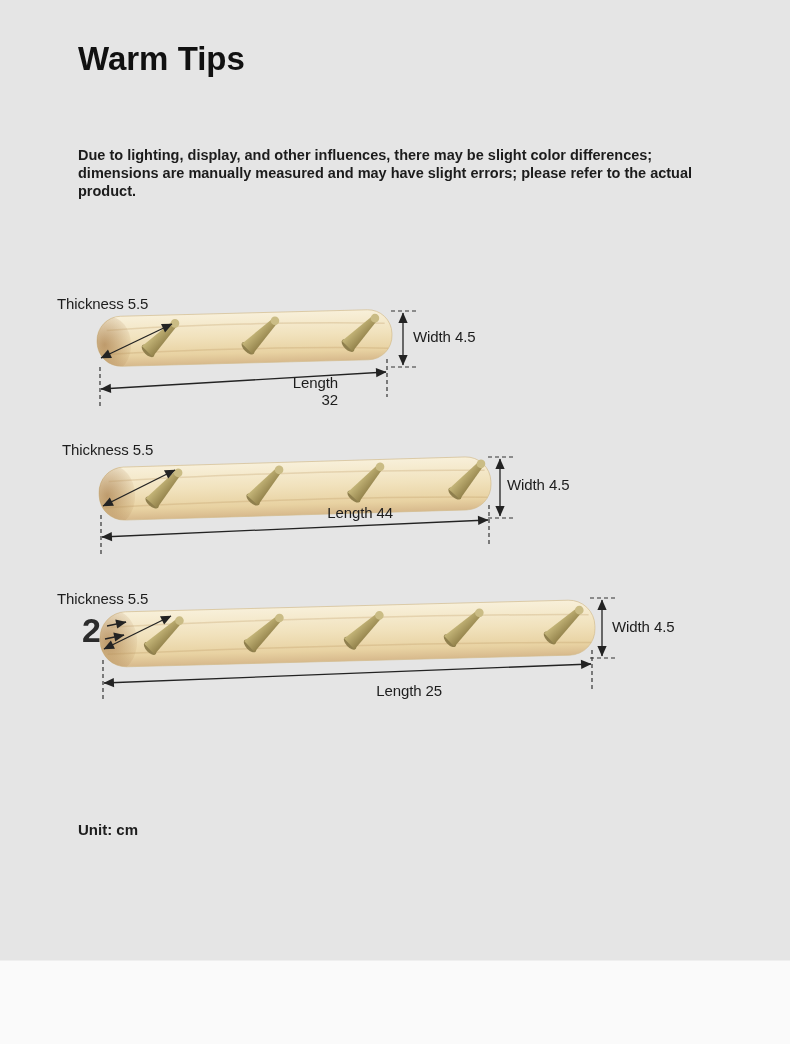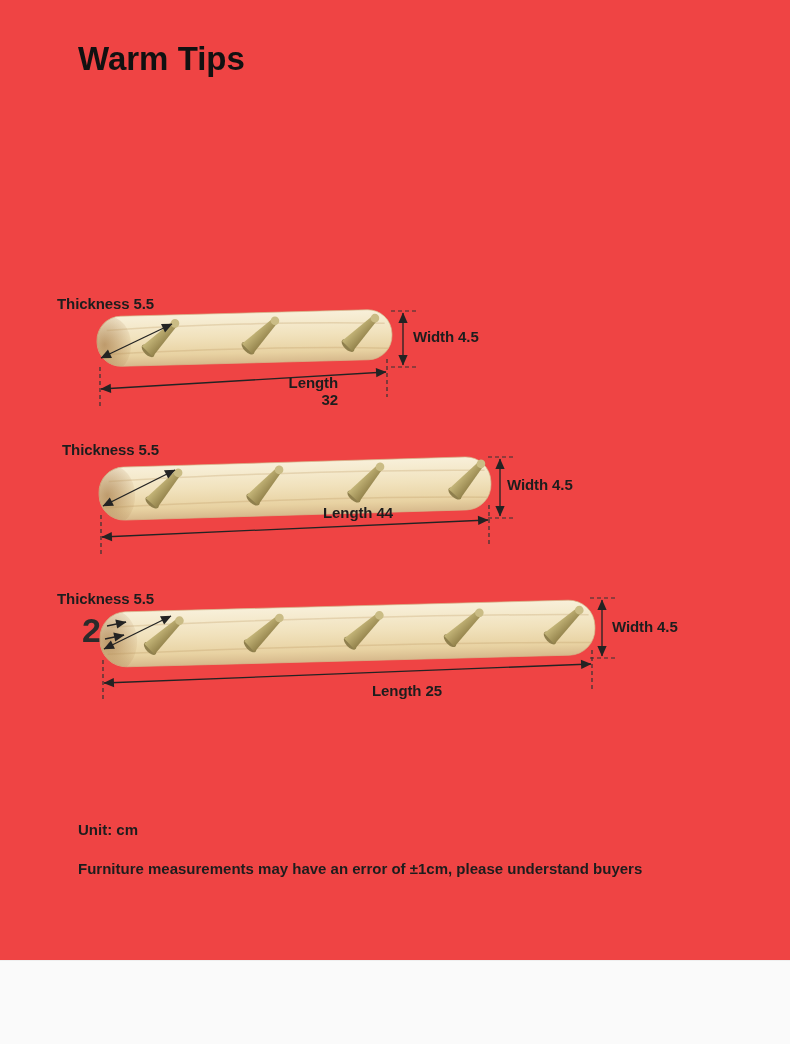--- a/index.html
+++ b/index.html
@@ -1,21 +1,21 @@
 <!DOCTYPE html>
 <html><head>
 <meta charset="utf-8">
 <style>
   html,body{margin:0;padding:0;background:#fff;}
-  .canvas{position:relative;width:790px;height:1044px;background:#ef4444;overflow:hidden;
+  .canvas{position:relative;width:790px;height:1044px;background:#e5e5e5;overflow:hidden;
           font-family:"Liberation Sans",sans-serif;color:#1d1d1d;}
   .title{position:absolute;left:78px;top:40px;margin:0;font-size:33px;font-weight:700;color:#111;}
   .disclaimer{position:absolute;left:78px;top:146px;width:655px;margin:0;
               font-size:14.5px;font-weight:700;line-height:18px;color:#1c1c1c;}
-  .dim-label{position:absolute;font-size:15px;font-weight:700;color:#1d1d1d;
+  .dim-label{position:absolute;font-size:15px;font-weight:400;color:#1d1d1d;
              white-space:nowrap;letter-spacing:-0.1px;}
   .length-label{text-align:right;line-height:17px;}
   .edge-num{position:absolute;left:82px;top:613px;font-size:34px;font-weight:700;color:#2b2b2b;line-height:1;}
   .rack-svg{position:absolute;}
   .board{fill:url(#woodGrad);stroke:#d3bc8e;stroke-width:0.7;}
   .grain{fill:none;stroke:rgba(186,150,98,0.28);stroke-width:1.5;}
   .arrow2{stroke:#232323;stroke-width:1.3;fill:none;}
   .dashx,.dashv{stroke:#333;stroke-width:1.2;stroke-dasharray:4 3;fill:none;}
   .note{position:absolute;left:78px;font-size:15px;font-weight:700;white-space:nowrap;margin-top:31px;}
   .note-unit{top:790px;}
@@ -50,20 +50,21 @@
       <marker id="aE" viewBox="0 0 10 10" refX="9.5" refY="5" markerWidth="8.5" markerHeight="8.5" orient="auto">
         <path d="M0.5,0.8 L10,5 L0.5,9.2 z" fill="#232323"></path>
       </marker>
       <marker id="aS" viewBox="0 0 10 10" refX="0.5" refY="5" markerWidth="8.5" markerHeight="8.5" orient="auto">
         <path d="M9.5,0.8 L0,5 L9.5,9.2 z" fill="#232323"></path>
       </marker>
     </defs>
   </svg>
 
   <h1 class="title">Warm Tips</h1>
+  <p class="disclaimer">Due to lighting, display, and other influences, there may be slight color differences; dimensions are manually measured and may have slight errors; please refer to the actual product.</p>
 
   
   <div class="rack">
     <div class="dim-label" style="left:57px;top:295px">Thickness 5.5</div>
     <svg class="rack-svg" style="left:85px;top:296px" width="335" height="120" viewBox="0 0 335 120">
       <defs>
           <clipPath id="bclip1">
             <rect x="12" y="17" width="295" height="50" rx="24"></rect>
           </clipPath>
         </defs>
@@ -211,16 +212,15 @@
       <line class="arrow2" x1="517" y1="14" x2="517" y2="70" marker-start="url(#aS)" marker-end="url(#aE)"></line>
       <line class="dashv" x1="18" y1="74" x2="18" y2="113"></line>
       <line class="dashv" x1="507" y1="64" x2="507" y2="103"></line>
       <line class="arrow2" x1="19" y1="97" x2="506" y2="78" marker-start="url(#aS)" marker-end="url(#aE)"></line>
     </svg>
     <div class="dim-label" style="left:612px;top:618px">Width 4.5</div>
     <div class="dim-label length-label" style="left:262px;top:682px;width:180px">Length 25</div>
   </div>
 
   <div class="note note-unit">Unit: cm</div>
-  <div class="note note-error">Furniture measurements may have an error of ±1cm, please understand buyers</div>
 
   <div class="footer-strip"></div>
 </div>
 
 </body></html>

